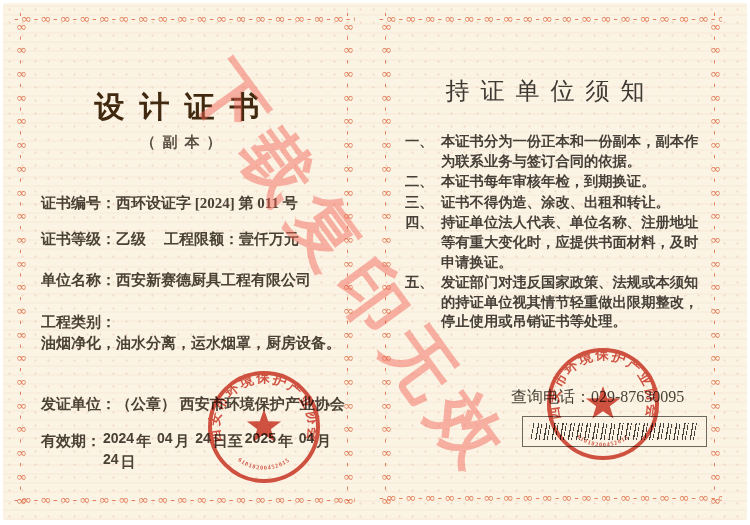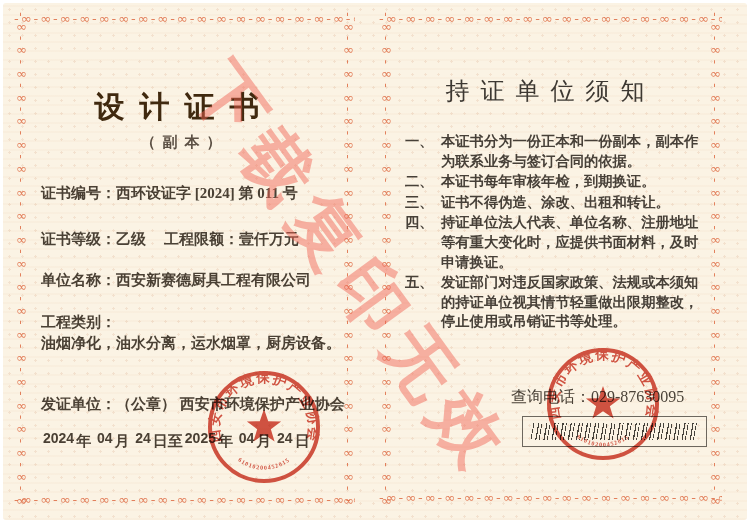--- a/index.html
+++ b/index.html
@@ -39,21 +39,21 @@
     letter-spacing:9px;color:#40290f;}
   .title2{left:11px;top:84px;width:341px;font-size:30px;font-weight:700;
     letter-spacing:15px;color:#40290f;}
   .subtitle{left:11px;top:130px;width:341px;font-size:15px;font-weight:700;
     letter-spacing:7px;color:#5c5044;}
 
   .field{position:absolute;left:38px;width:308px;display:flex;
     font-size:15px;font-weight:700;color:#4a4034;line-height:21px;}
   .field .lbl{flex:0 0 auto;white-space:nowrap;}
   .field .val{flex:1 1 auto;}
-  .f1{top:180px;}
+  .f1{top:190px;}
   .f2{top:226px;}
   .f2 .pair2{margin-left:18px;}
   .f3{top:267px;}
   .f4{top:309px;flex-direction:column;}
   .f5{top:391px;}
   .f6{top:428px;}
   .fillnum{position:relative;top:-3px;padding:0 2px;font-family:"Liberation Sans","DejaVu Sans",sans-serif;font-size:14px;}
 
   
   .titleR{left:376px;top:52px;width:343px;font-size:24px;font-weight:400;
@@ -132,20 +132,21 @@
     <span class="lbl">工程类别：</span>
     <span class="val">油烟净化，油水分离，运水烟罩，厨房设备。</span>
   </div>
 
   <div class="field f5">
     <span class="lbl">发证单位：</span>
     <span class="val">（公章） 西安市环境保护产业协会</span>
   </div>
 
   <div class="field f6">
+    <span class="lbl">有效期：</span>
     <span class="val">
       <span class="fillnum">2024</span><span>年</span>
       <span class="fillnum">04</span><span>月</span>
       <span class="fillnum">24</span><span>日</span><span>至</span><span class="fillnum">2025</span><span>年</span>
       <span class="fillnum">04</span><span>月</span>
       <span class="fillnum">24</span><span>日</span>
     </span>
   </div>
 
   <div class="t-center titleR">持证单位须知</div>

